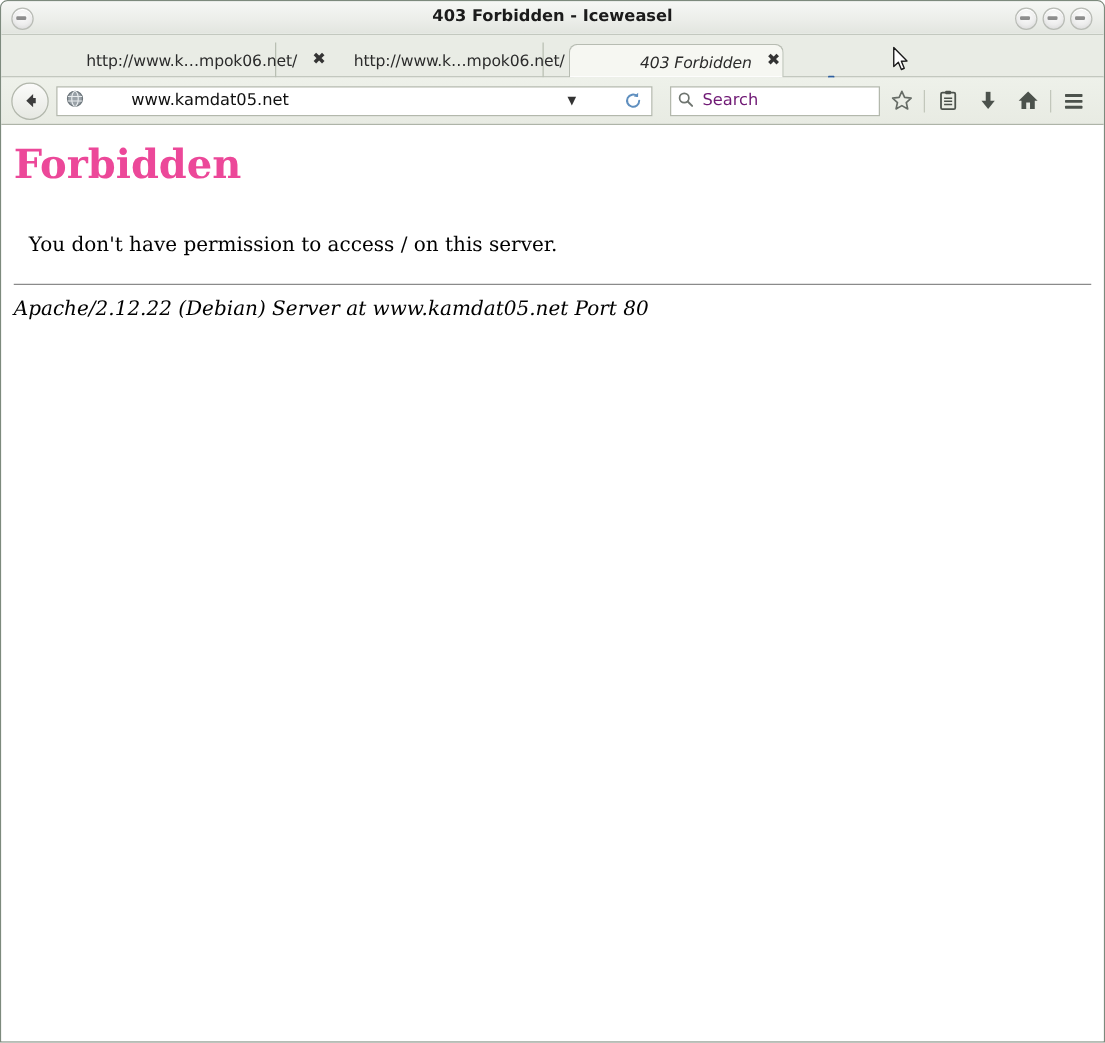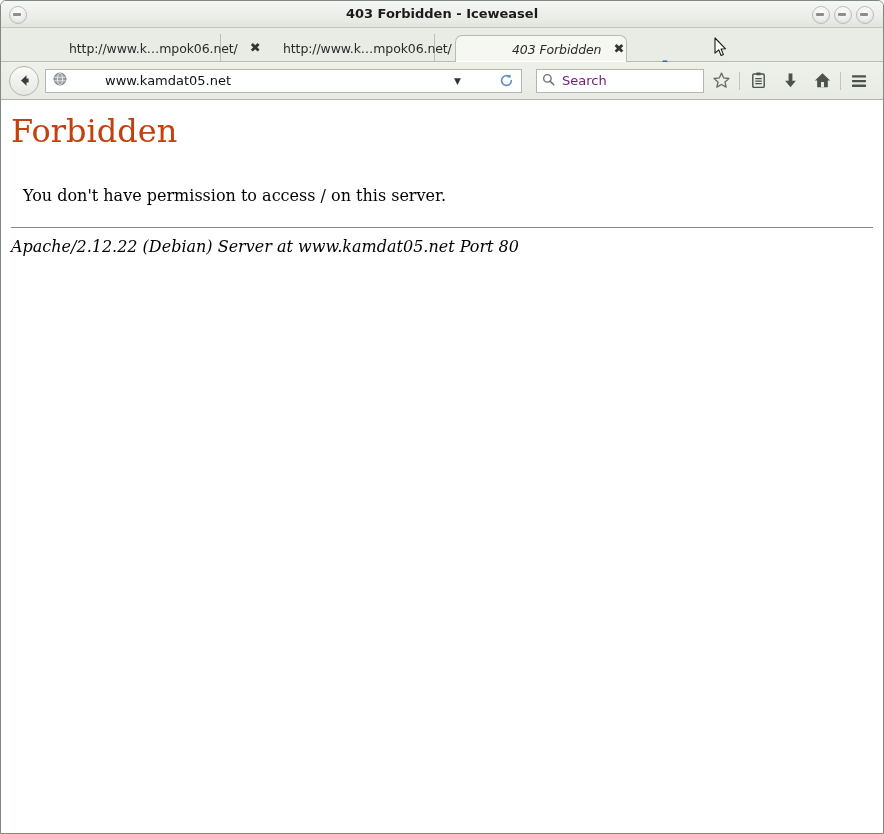--- a/index.html
+++ b/index.html
@@ -228,22 +228,22 @@
     background: #ffffff;
     height: 734px;
     padding: 0;
     overflow: hidden;
   }
   .page-h1 {
     margin: 0;
     padding: 14px 0 0 10px;
     font-family: "DejaVu Serif", serif;
     font-size: 32px;
-    font-weight: normal;
-    color: #c2410c;
+    font-weight: bold;
+    color: #ec4899;
     line-height: 1.1;
   }
   .page-p {
     margin: 12px;
     padding: 25px 0 0 10px;
     font-family: "DejaVu Serif", serif;
     font-size: 16px;
     color: #000000;
   }
   .page-hr {

